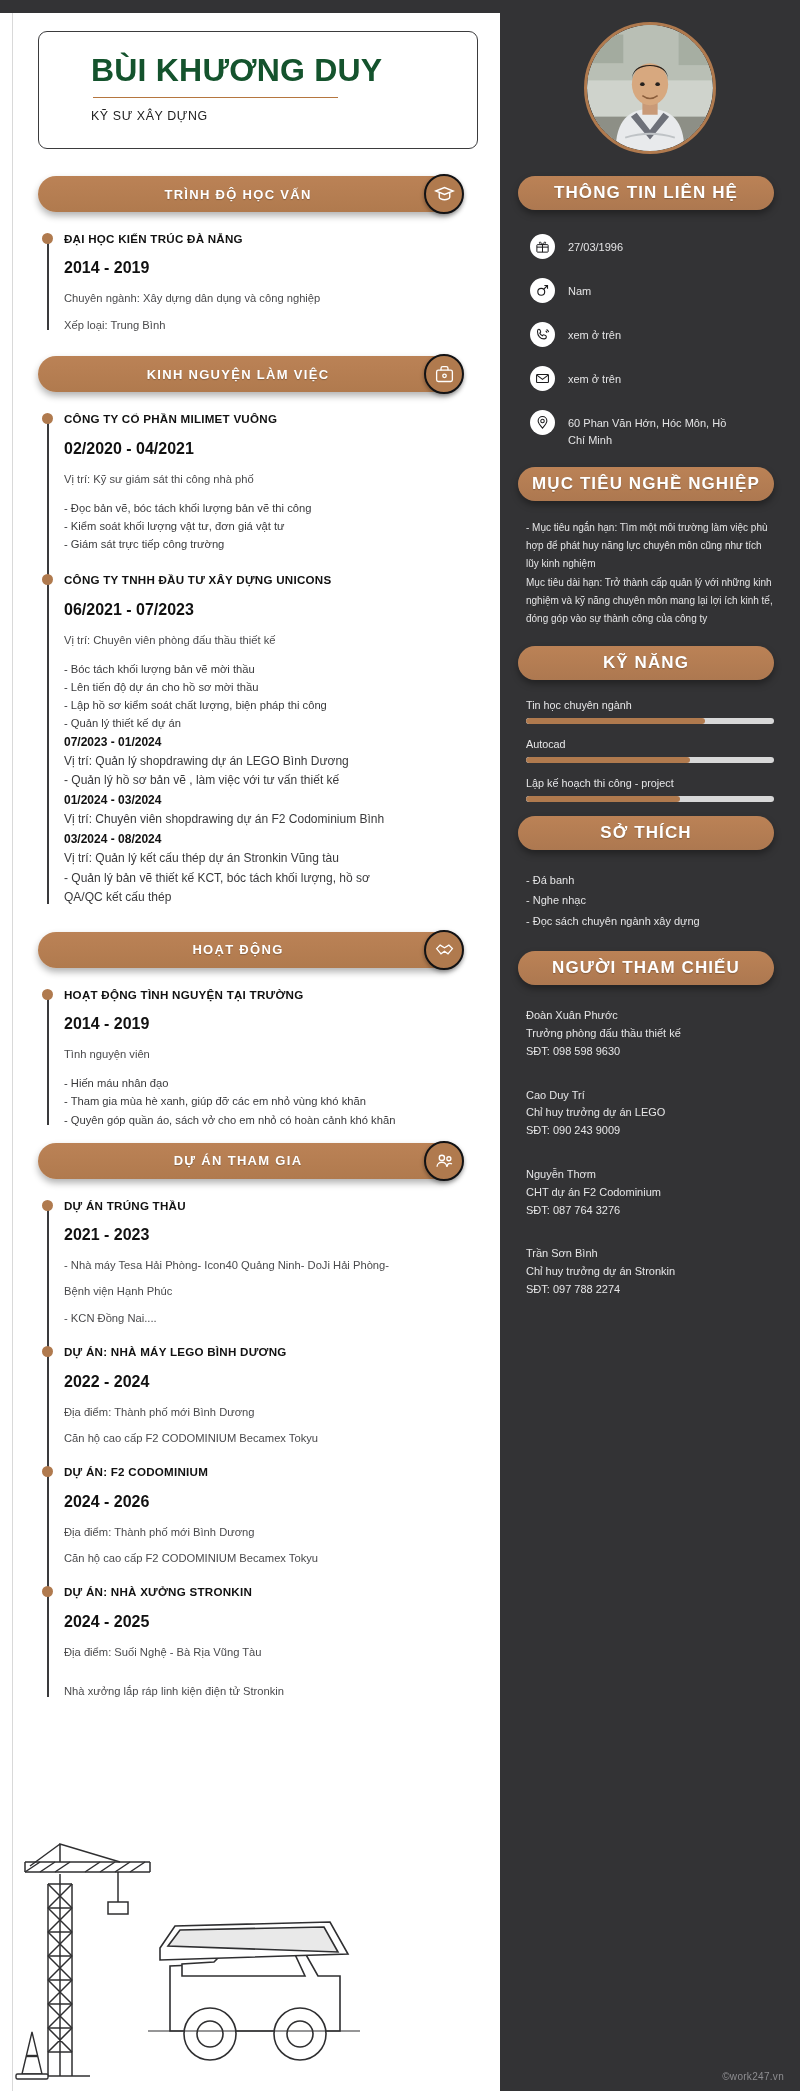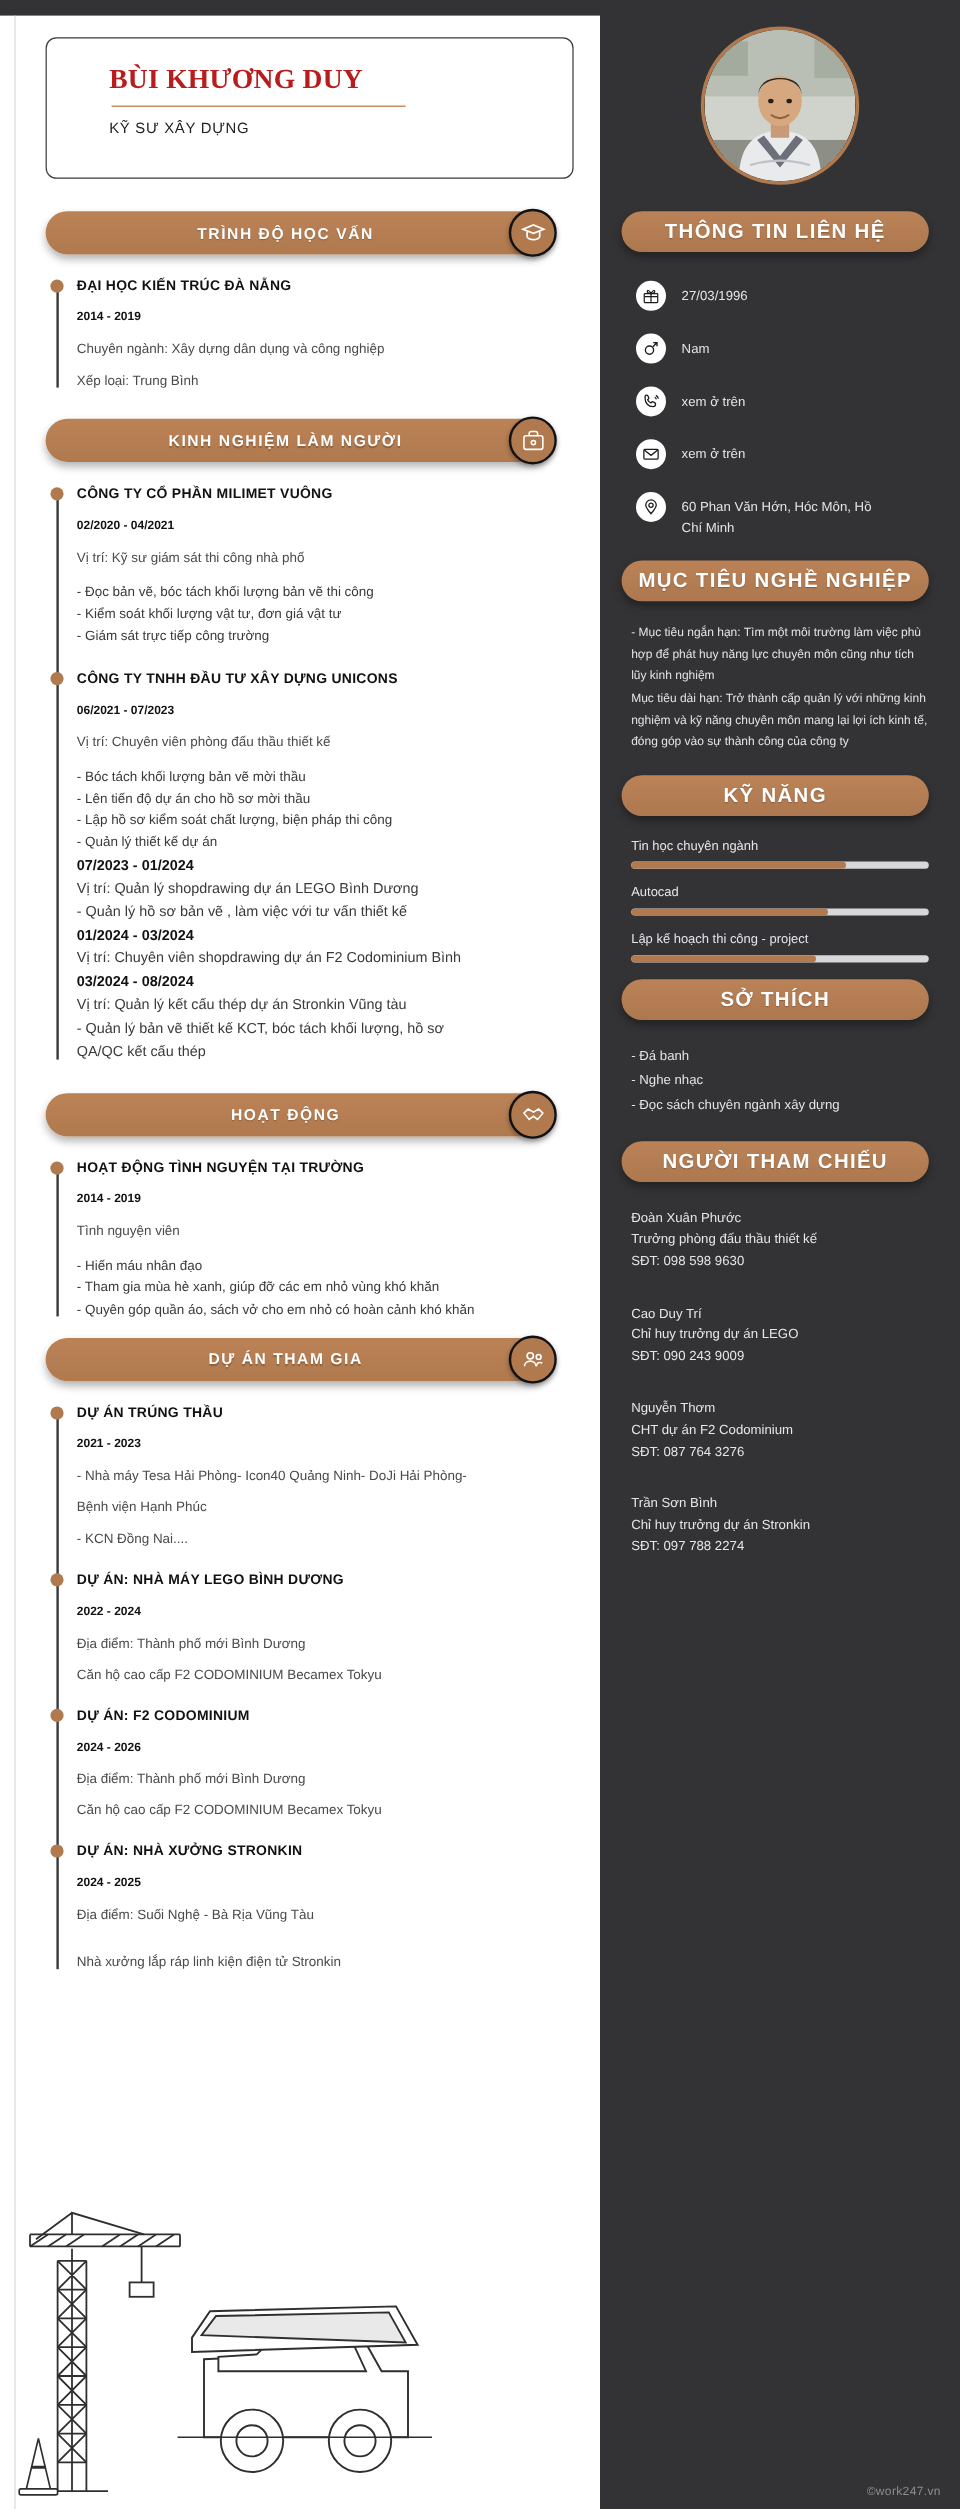--- a/index.html
+++ b/index.html
@@ -18,21 +18,21 @@
   }
   .topbar-dark { position:absolute; left:0; top:0; width:500px; height:13px; background:#333335; }
   .left-edge { position:absolute; left:12px; top:13px; bottom:0; width:1px; background:#d9d9d9; }
 
   .name-card {
     margin-top:31px; margin-left:10px; margin-right:0;
     border:1.2px solid #3b3b3d; border-radius:9px;
     height:118px; padding:22px 0 0 52px; position:relative; background:#fff;
   }
   .name-card .name {
-    font-size:23px; font-weight:bold; letter-spacing:0.2px; color:#b91c1c; line-height:1;font-family:Liberation Serif, serif;
+    font-size:32px; font-weight:bold; letter-spacing:0.2px; color:#14532d; line-height:1;
   }
   .name-card .rule { width:245px; height:1.3px; background:#b5763f; margin:11px 0 11px 2px; }
   .name-card .role { font-size:12.4px; color:#222; letter-spacing:0.6px; }
 
   
   .sec { margin-top:27px; position:relative; height:38px; }
   .sec .pill {
     position:absolute; left:10px; right:18px; top:0; height:36px;
     background:linear-gradient(180deg,#bb8256 0%,#b07a4e 100%);
     border-radius:19px 19px 19px 19px;
@@ -53,21 +53,21 @@
 
   
   .tl { position:relative; margin:16px 0 0 14px; padding-left:22px; }
   .tl::before { content:""; position:absolute; left:4.5px; top:6px; bottom:4px; width:2px; background:#3a3a3c; }
   .tl-item { position:relative; margin-bottom:14px; }
   .tl-item::before {
     content:""; position:absolute; left:-22px; top:3px;
     width:11px; height:11px; border-radius:50%; background:#b07a4e;
   }
   .t-title { font-size:11.6px; font-weight:bold; color:#111; letter-spacing:.25px; line-height:1.5; }
-  .t-date  { font-size:10px; font-weight:bold; color:#111; margin-top:12px; }
+  .t-date  { font-size:16px; font-weight:bold; color:#111; margin-top:12px; }
   .t-sub   { font-size:11.2px; color:#4a4a4c; margin-top:13px; line-height:1.55; }
   .t-list  { font-size:11.2px; color:#39393b; margin-top:11px; line-height:1.62; }
   .t-list div { white-space:nowrap; }
   .t-line  { font-size:12px; color:#39393b; line-height:1.62; }
   .t-line.b { font-weight:bold; color:#111; }
 
   
   .right {
     width:300px; background:#333335; position:relative; color:#e9e9ea;
     padding:0 0 0 0;
@@ -154,21 +154,21 @@
       <div class="tl-item">
         <div class="t-title">ĐẠI HỌC KIẾN TRÚC ĐÀ NẴNG</div>
         <div class="t-date">2014 - 2019</div>
         <div class="t-sub">Chuyên ngành: Xây dựng dân dụng và công nghiệp</div>
         <div class="t-sub" style="margin-top:9px">Xếp loại: Trung Bình</div>
       </div>
     </div>
 
     <div class="sec" style="margin-top:22px">
       <div class="pill">
-        <span>KINH NGHIỆM LÀM NGƯỜI</span>
+        <span>KINH NGUYỆN LÀM VIỆC</span>
       </div>
       <div class="badge">
         <svg viewBox="0 0 24 24" fill="none" stroke="#fff" stroke-width="1.5">
           <rect x="3" y="7" width="18" height="13" rx="2"></rect>
             <path d="M8 7V5a2 2 0 012-2h4a2 2 0 012 2v2"></path>
           <circle cx="12" cy="13.5" r="2"></circle>
         </svg>
       </div>
     </div>
     <div class="tl">

